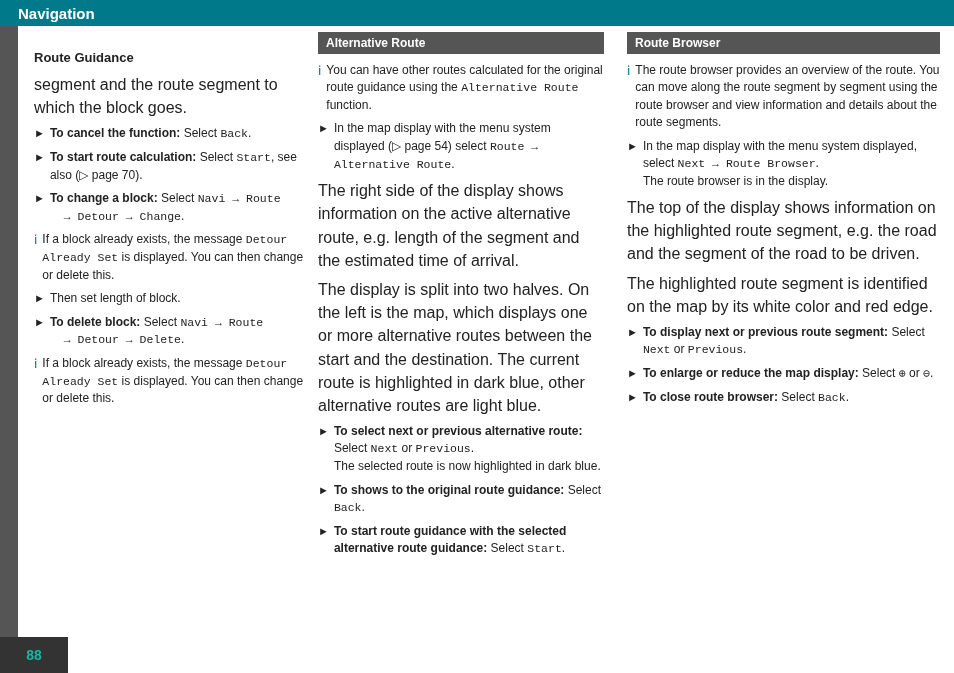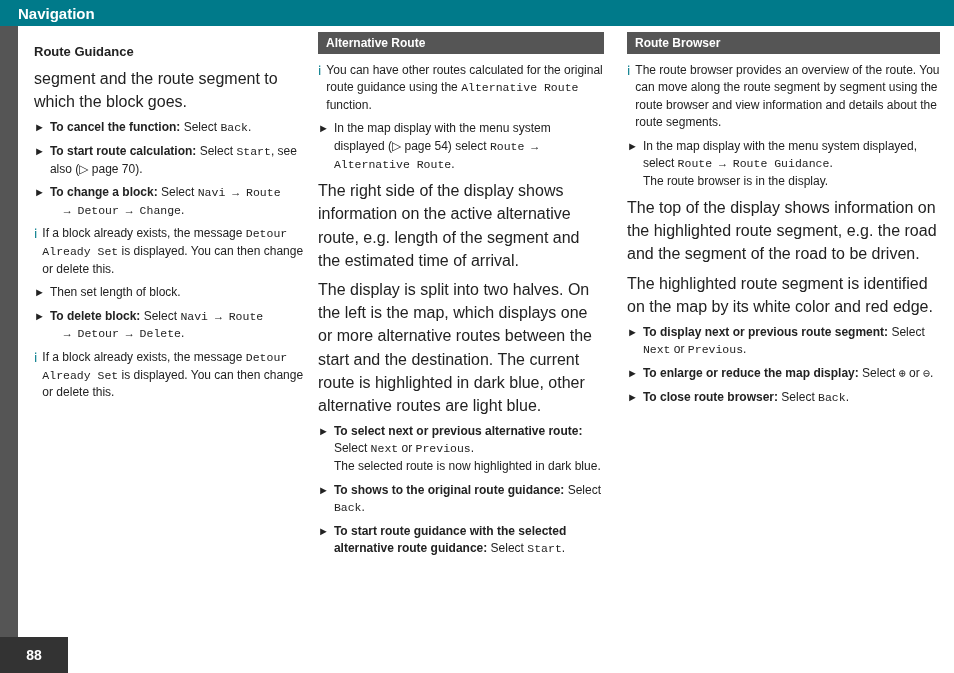--- a/index.html
+++ b/index.html
@@ -75,21 +75,21 @@
       font-size: 12px;
       font-weight: bold;
       padding: 4px 8px;
       margin-bottom: 8px;
     }
 
     .route-guidance-title {
       font-size: 13px;
       font-weight: bold;
       margin-bottom: 8px;
-      margin-top: 8px;
+      margin-top: 14px;
     }
 
     p {
       margin-bottom: 6px;
       line-height: 1.45;
       font-size: 16px;
     }
 
     .bullet-item {
       display: flex;
@@ -125,21 +125,21 @@
     .page-number-block {
       position: absolute;
       bottom: 0;
       left: 0;
       width: 68px;
       height: 36px;
       background: #333;
       display: flex;
       align-items: center;
       justify-content: center;
-      color: #ffffff;
+      color: #14b8a6;
       font-size: 14px;
       font-weight: bold;
     }
   </style>
 </head>
 <body>
 
 <div class="header">
   <span class="header-title">Navigation</span>
 </div>
@@ -227,21 +227,21 @@
     <div class="col col-right">
       <div class="section-header">Route Browser</div>
 
       <div class="info-block">
         <span class="info-icon">ℹ</span>
         <span>The route browser provides an overview of the route. You can move along the route segment by segment using the route browser and view information and details about the route segments.</span>
       </div>
 
       <div class="bullet-item">
         <span class="bullet-arrow">►</span>
-        <span>In the map display with the menu system displayed, select <code>Route → Route Guidance</code>.<br>The route browser is in the display.</span>
+        <span>In the map display with the menu system displayed, select <code>Next → Route Browser</code>.<br>The route browser is in the display.</span>
       </div>
 
       <p>The top of the display shows information on the highlighted route segment, e.g. the road and the segment of the road to be driven.</p>
 
       <p>The highlighted route segment is identified on the map by its white color and red edge.</p>
 
       <div class="bullet-item">
         <span class="bullet-arrow">►</span>
         <span><b>To display next or previous route segment:</b> Select <code>Next</code> or <code>Previous</code>.</span>
       </div>

